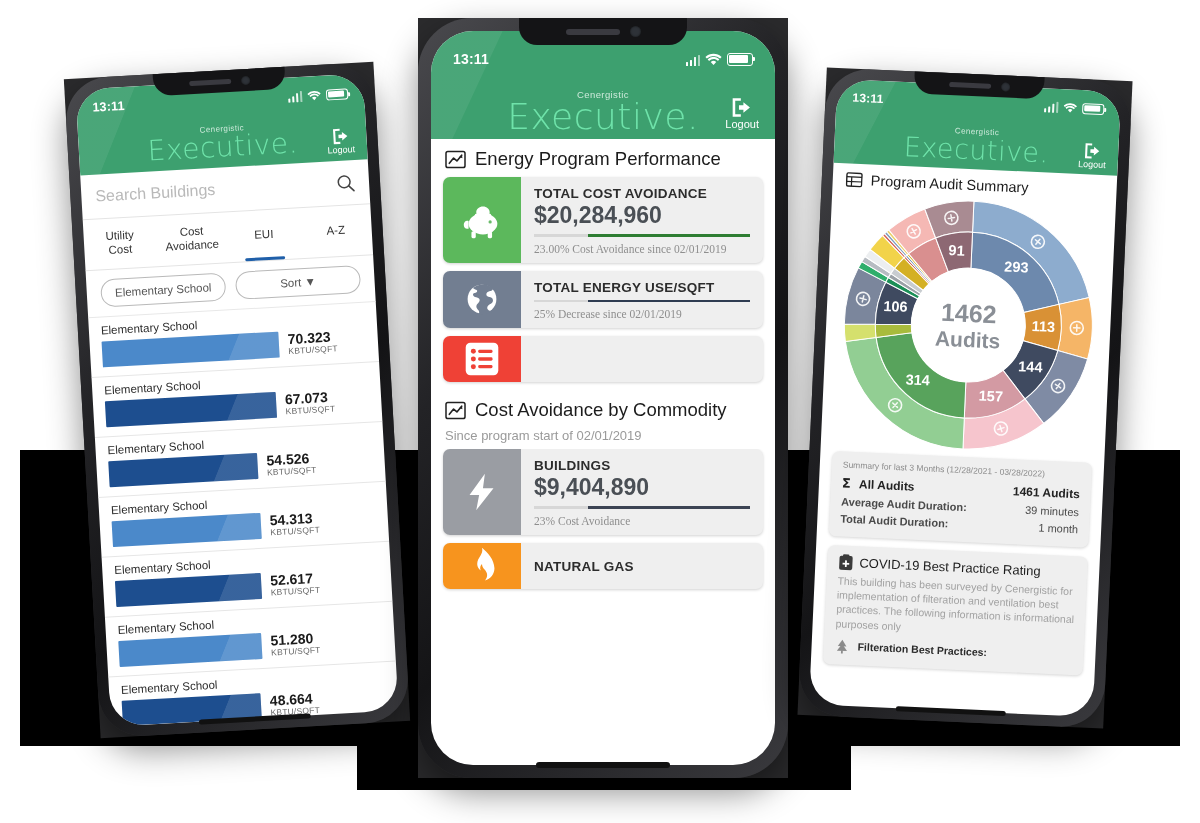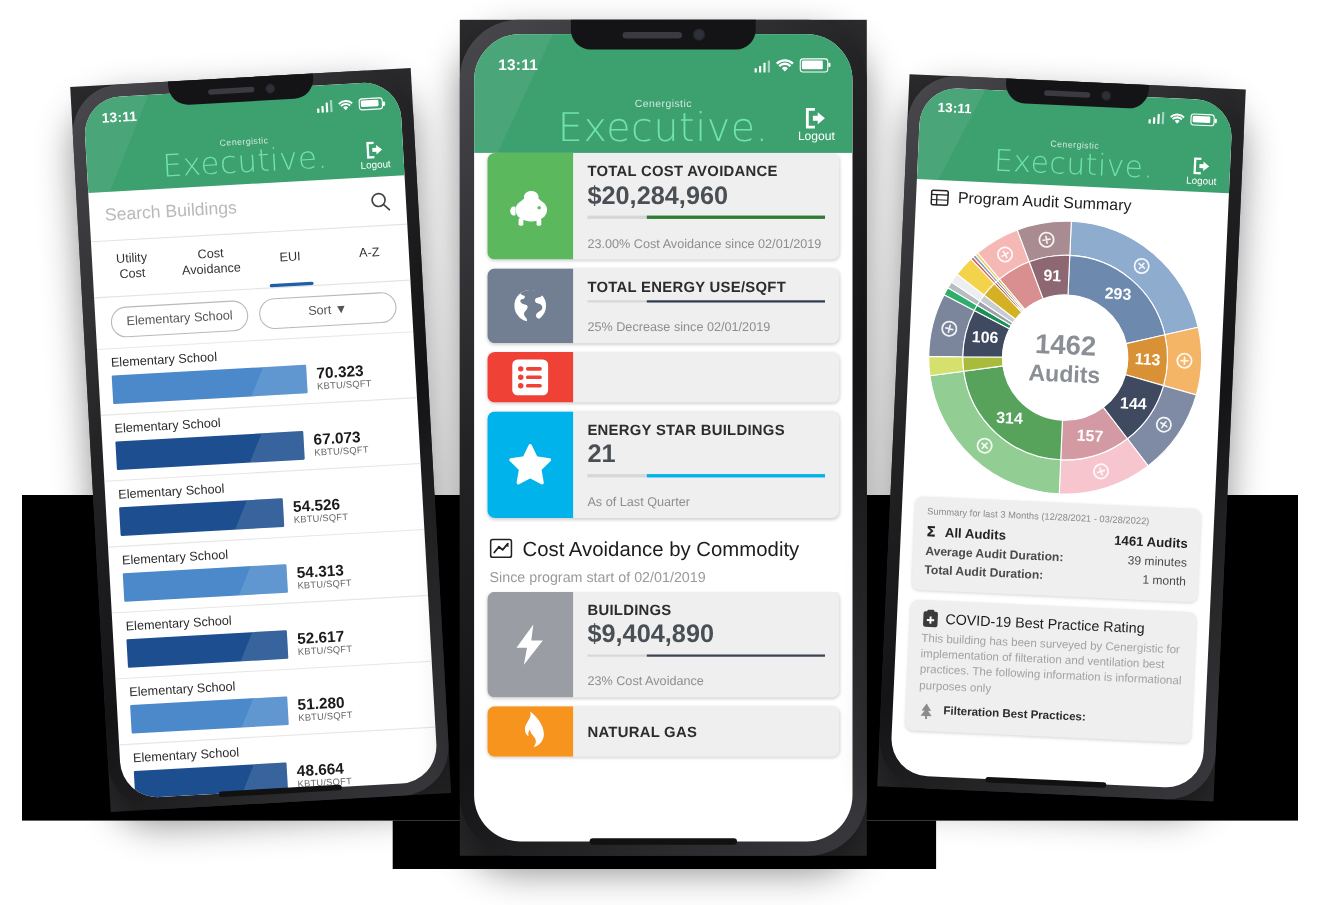--- a/index.html
+++ b/index.html
@@ -96,21 +96,21 @@
   .sect{display:flex;align-items:center;gap:9px;padding:9px 14px 7px;flex:0 0 auto;}
   .sect .t{font-size:18.5px;color:#1c1c1c;}
   .sect-sub{padding:0 14px 6px;font-size:13px;color:#9a9a9a;flex:0 0 auto;}
   .kcard{display:flex;margin:0 12px 8px;border-radius:7px;overflow:hidden;background:#efefef;box-shadow:0 1px 3px rgba(0,0,0,.18);flex:0 0 auto;}
   .kicon{width:78px;flex:0 0 78px;display:flex;align-items:center;justify-content:center;}
   .kbody{flex:1;display:flex;flex-direction:column;justify-content:center;padding:9px 13px 8px;min-width:0;}
   .ktitle{font-size:13.5px;font-weight:bold;color:#2c2c2c;letter-spacing:.25px;}
   .kval{font-size:23px;font-weight:bold;color:#4a4f55;margin-top:1px;}
   .kprog{height:2.5px;background:#d7d7d7;margin-top:5px;position:relative;}
   .kprog i{position:absolute;left:25%;top:0;bottom:0;right:0;display:block;}
-  .kfoot{font-size:11.5px;color:#8e8e8e;margin-top:17px;}
+  .kfoot{font-size:11.5px;color:#8e8e8e;margin-top:6px;font-family:Liberation Serif, serif;}
 
   
   #phone-right .screen{display:flex;flex-direction:column;background:#fff;}
   #R-appbar{height:84px;flex:0 0 auto;}
   #R-appbar .statusbar{height:28px;font-size:12px;padding-top:4px;}
   #R-appbar .brandwrap{height:46px;padding-bottom:2px;}
   #R-appbar .brand-sub{font-size:8px;}
   #R-appbar .brand-main{font-size:27px;}
   #R-appbar .logout{bottom:5px;font-size:9px;}
   #R-sect{display:flex;align-items:center;gap:8px;padding:8px 13px 4px;flex:0 0 auto;}
@@ -320,20 +320,28 @@
       </div>
       <div class="logout">
         <svg class="lg-ico" width="24" height="21" viewBox="0 0 20 18">
             <path d="M2 1h7v2.2H4.2v11.6H9V17H2z" fill="#fff"></path>
             <path d="M11.2 4.4 16.8 9l-5.6 4.6v-2.7H7.4V7.1h3.8z" fill="#fff"></path>
           </svg>
         <span>Logout</span>
       </div>
     </div>
 
+    <div class="sect">
+      <svg width="21" height="19" viewBox="0 0 22 20">
+          <rect x="1" y="1.5" width="20" height="17" rx="2" fill="none" stroke="#222" stroke-width="1.6"></rect>
+          <polyline points="4.5,14 9,8.5 12.5,11.5 17.5,5.5" fill="none" stroke="#222" stroke-width="1.7" stroke-linejoin="round" stroke-linecap="round"></polyline>
+          <polygon points="17.8,5 18.3,8.6 14.8,7.4" fill="#222"></polygon>
+        </svg>
+      <span class="t">Energy Program Performance</span>
+    </div>
 
     <div id="C-kpis">
         <div class="kcard">
           <div class="kicon" style="background: rgb(92, 184, 92);">
             <svg width="46" height="46" viewBox="0 0 48 48">
               <ellipse cx="25" cy="28" rx="15" ry="11" fill="#fff"></ellipse>
         <path d="M10 25c-3-1-5 1-5 4s2 5 5 4z" fill="#fff"></path>
         <rect x="13" y="36" width="4.5" height="7" rx="1.4" fill="#fff"></rect>
         <rect x="30" y="36" width="4.5" height="7" rx="1.4" fill="#fff"></rect>
         <path d="M18 16c0-3.4 3.1-6 7-6s7 2.6 7 6c0 1-.3 2-.8 2.8H18.8A5.3 5.3 0 0 1 18 16z" fill="#fff"></path>
@@ -369,35 +377,20 @@
           <div class="kicon" style="background: rgb(239, 65, 54);">
             <svg width="46" height="46" viewBox="0 0 48 48">
               <rect x="7" y="7" width="34" height="34" rx="5" fill="#fff"></rect>
         <circle cx="15" cy="16" r="2.6" fill="#ef4136"></circle>
               <rect x="20" y="14.3" width="15" height="3.4" rx="1.5" fill="#ef4136"></rect>
         <circle cx="15" cy="24" r="2.6" fill="#ef4136"></circle>
               <rect x="20" y="22.3" width="15" height="3.4" rx="1.5" fill="#ef4136"></rect>
         <circle cx="15" cy="32" r="2.6" fill="#ef4136"></circle>
               <rect x="20" y="30.3" width="15" height="3.4" rx="1.5" fill="#ef4136"></rect>
             </svg>
-          </div>
-        </div>
-        <div class="kcard">
-          <div class="kicon" style="background: rgb(0, 179, 234);">
-            <svg width="46" height="46" viewBox="0 0 48 48">
-              <path d="M24 6.5l5.6 11.6 12.7 1.8-9.2 9 2.2 12.7L24 35.6 12.7 41.6l2.2-12.7-9.2-9 12.7-1.8z" fill="#fff" stroke="#fff" stroke-width="3.2" stroke-linejoin="round"></path>
-            </svg>
-          </div>
-          <div class="kbody">
-            <div class="ktitle">ENERGY STAR BUILDINGS</div>
-            <div class="kval">21</div>
-            <div class="kprog">
-              <i style="background: rgb(0, 179, 234);"></i>
-            </div>
-            <div class="kfoot">As of Last Quarter</div>
           </div>
         </div>
       </div>
 
     <div class="sect">
       <svg width="21" height="19" viewBox="0 0 22 20">
           <rect x="1" y="1.5" width="20" height="17" rx="2" fill="none" stroke="#222" stroke-width="1.6"></rect>
           <polyline points="4.5,14 9,8.5 12.5,11.5 17.5,5.5" fill="none" stroke="#222" stroke-width="1.7" stroke-linejoin="round" stroke-linecap="round"></polyline>
           <polygon points="17.8,5 18.3,8.6 14.8,7.4" fill="#222"></polygon>
         </svg>

